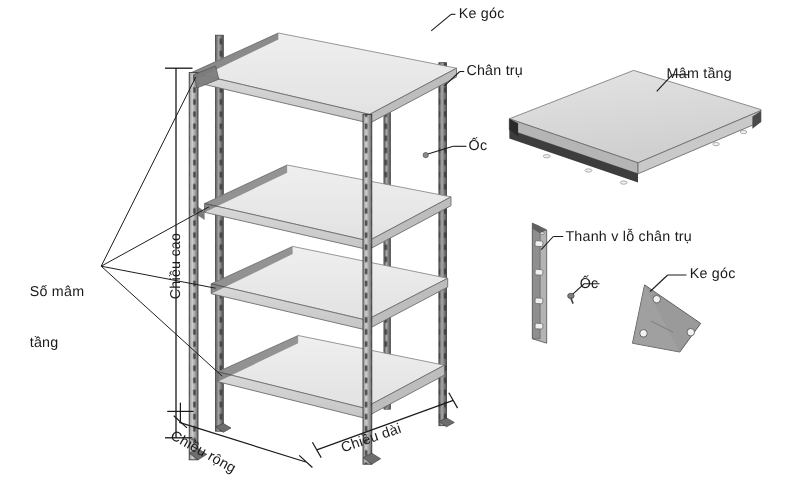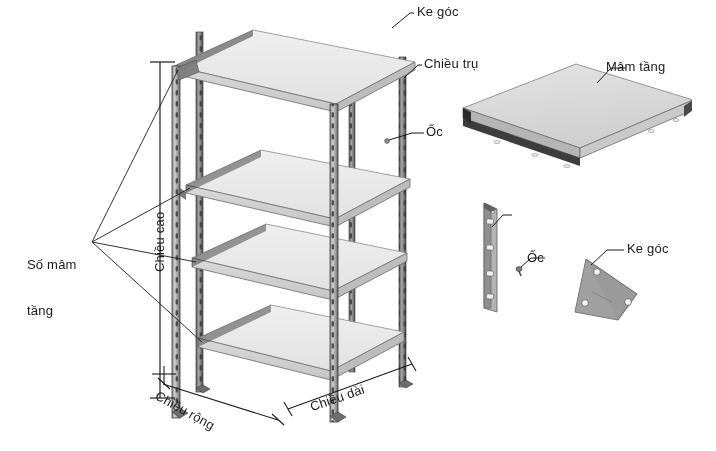--- a/index.html
+++ b/index.html
@@ -253,35 +253,36 @@
     </g>
 
     <g stroke="#1b1b1b" stroke-width="1" fill="none">
       <line x1="591" y1="265" x2="607" y2="250"></line>
       <line x1="607" y1="250" x2="624" y2="250"></line>
     </g>
   </svg>
 
   <div class="lbl" style="left:417px; top:4px;">Ke góc</div>
 
-  <div class="lbl" style="left:424px; top:56px;">Chiều trụ</div>
+  <div class="lbl" style="left:424px; top:56px;">Chân trụ</div>
 
   <div class="lbl" style="left:426px; top:124px;">Ốc</div>
 
   <div class="lbl" style="left:606px; top:59px;">Mâm tầng</div>
 
   <div class="lbl two" style="left:27px; top:226px; width:62px;">
     <div>Số mâm</div>
     <div>tầng</div>
   </div>
 
   <div class="lbl rot-v" style="left:152px; top:272px;">Chiều cao</div>
 
   <div class="lbl rot-w" style="left:160px; top:388px;">Chiều rộng</div>
 
   <div class="lbl rot-l" style="left:308px; top:400px;">Chiều dài</div>
 
+  <div class="lbl" style="left:514px; top:207px;">Thanh v lỗ chân trụ</div>
 
   <div class="lbl" style="left:527px; top:250px;">Ốc</div>
 
   <div class="lbl" style="left:627px; top:241px;">Ke góc</div>
 
 </div>
 
 </body></html>

